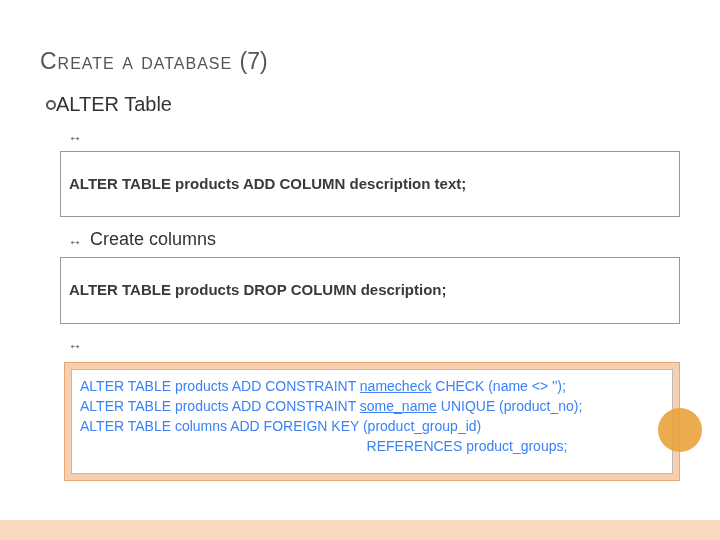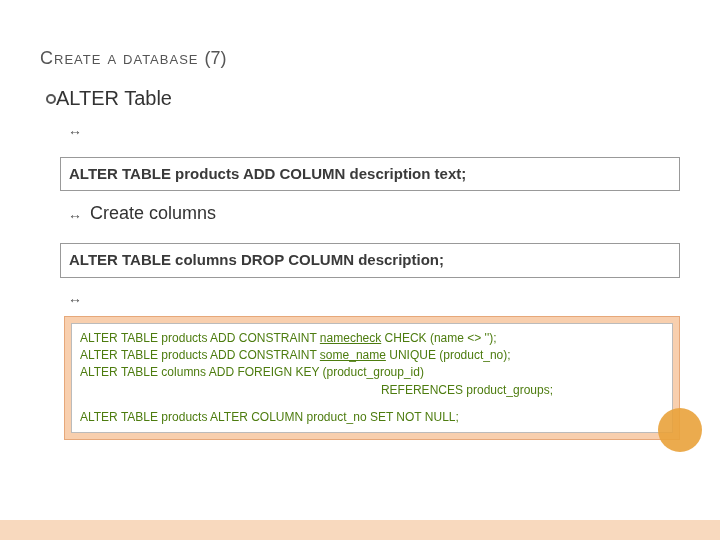--- a/index.html
+++ b/index.html
@@ -10,21 +10,21 @@
     color: #3a3a3a;
     position: relative;
   }
   .slide {
     position: relative;
     width: 720px;
     height: 540px;
     padding: 48px 40px 30px 40px;
   }
   .title {
-    font-size: 18px;
+    font-size: 23px;
     letter-spacing: 1px;
     font-weight: 400;
     color: #555;
     font-variant: small-caps;
     margin-bottom: 18px;
   }
   .title .num { letter-spacing: 0; }
   .bullet-row {
     display: flex;
     align-items: center;
@@ -46,41 +46,41 @@
     color: #333;
     margin: 12px 0 6px 28px;
   }
   .sub-row .arrow {
     font-size: 14px;
     color: #555;
   }
   .code-box {
     border: 1px solid #999;
     background: #fff;
-    padding: 6px 8px;
+    padding: 22px 8px;
     font-size: 15px;
     line-height: 1.35;
-    margin: 19px 0 4px 20px;
+    margin: 7px 0 4px 20px;
     max-width: 622px;
   }
   .code-box .bold { font-weight: 700; }
   .big-box {
     margin: 10px 0 0 24px;
     background: #f8cfae;
     border: 1px solid #e6a87a;
     padding: 6px 6px 6px 6px;
     max-width: 640px;
   }
   .big-box .inner {
     background: #fff;
     border: 1px solid #bbb;
     padding: 6px 8px;
-    font-size: 12px;
+    font-size: 14px;
     line-height: 1.45;
-    color: #4d7c0f;
+    color: #3b82f6;
   }
   .big-box .inner .u { text-decoration: underline; }
   .big-box .sep { height: 10px; }
   .big-box .indent { padding-left: 190px; display: block; text-align: center; }
   .circle-deco {
     position: absolute;
     right: 18px;
     bottom: 88px;
     width: 44px; height: 44px;
     border-radius: 50%;
@@ -114,37 +114,36 @@
   </div>
   <div class="code-box">
     <span class="bold">ALTER TABLE products ADD COLUMN description text;</span>
   </div>
 
   <div class="sub-row">
     <span class="arrow">↔</span>
     <span>Create columns</span>
   </div>
   <div class="code-box">
-    <span class="bold">ALTER TABLE columns DROP COLUMN description;</span>
+    <span class="bold">ALTER TABLE products DROP COLUMN description;</span>
   </div>
 
   <div class="sub-row">
     <span class="arrow">↔</span>
   </div>
 
   <div class="big-box">
     <div class="inner">
       <div>
         <span>ALTER TABLE products ADD CONSTRAINT </span><span class="u">namecheck</span><span> CHECK (name &lt;&gt; '');</span>
       </div>
       <div>
         <span>ALTER TABLE products ADD CONSTRAINT </span><span class="u">some_name</span><span> UNIQUE (product_no);</span>
       </div>
       <div>ALTER TABLE columns ADD FOREIGN KEY (product_group_id)</div>
       <span class="indent">REFERENCES product_groups;</span>
       <div class="sep"></div>
-      <div>ALTER TABLE products ALTER COLUMN product_no SET NOT NULL;</div>
     </div>
   </div>
 
   <div class="circle-deco"></div>
   <div class="strip"></div>
 </div>
 
 </body></html>

